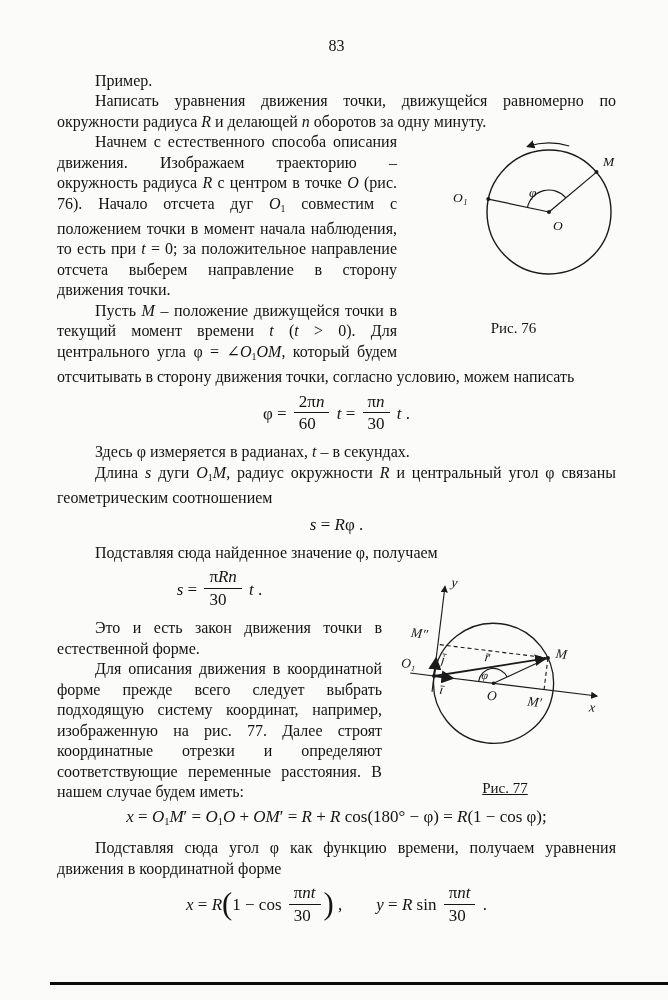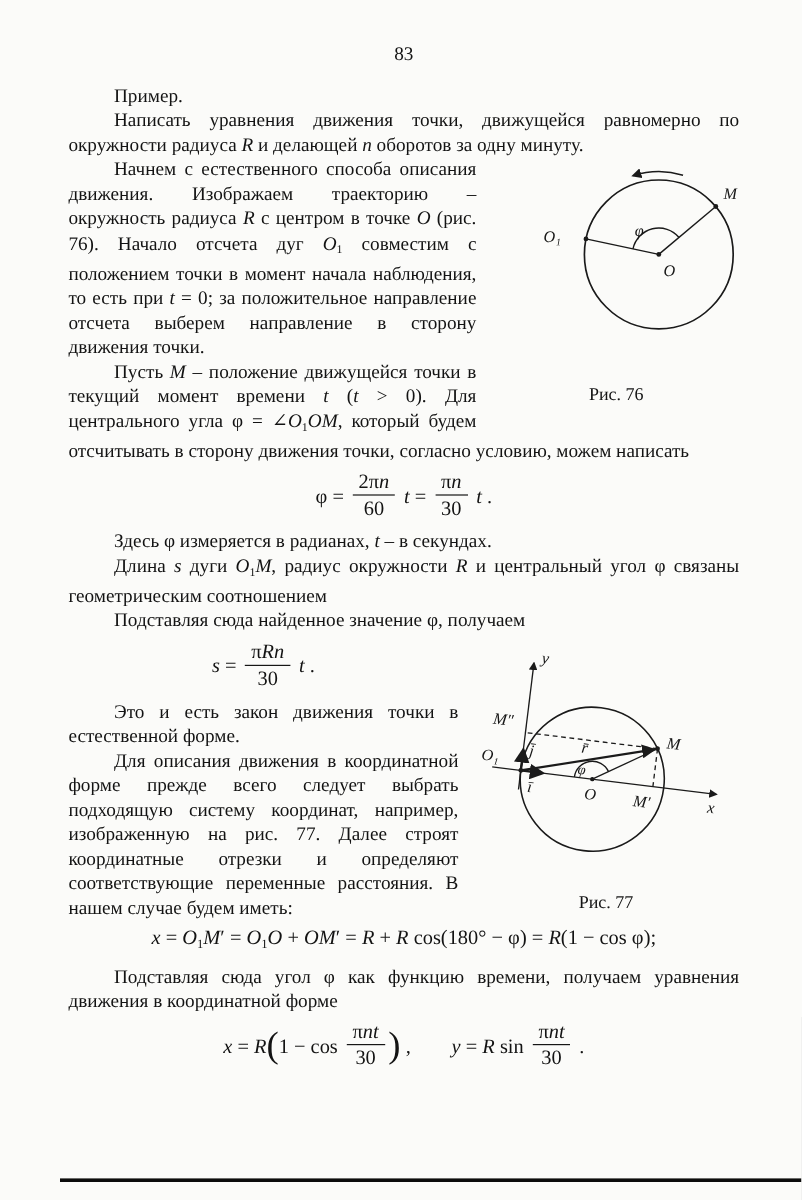--- a/index.html
+++ b/index.html
@@ -12,21 +12,21 @@
     overflow:hidden;
   }
   .page-number{text-align:center; margin-bottom:14px;}
   .para{text-align:justify; text-indent:38px; margin:0;}
   .formula{text-align:center; text-indent:0; margin:7px 0; font-size:17px;}
   .formula-tight{margin:4px 0;}
   .seg-i{font-style:italic;}
   .seg-b{font-weight:normal;}
   .seg-sub{font-size:0.62em; vertical-align:-0.28em;}
   .seg-big{font-size:1.8em; font-weight:300; vertical-align:middle; position:relative; top:-2px;}
-  .frac{display:inline-block; vertical-align:middle; text-align:center; margin:0 3px; position:relative; top:-2px; line-height:1.05;}
+  .frac{display:inline-block; vertical-align:middle; text-align:left; margin:0 3px; position:relative; top:-2px; line-height:1.05;}
   .frac .num{display:block; padding:0 5px 2px; border-bottom:1.1px solid #161616;}
   .frac .den{display:block; padding:2px 5px 0;}
   .figbox{float:right; text-align:center;}
   .figbox.f76{width:205px; margin:4px 0 4px 14px;}
   .figbox.f77{width:222px; margin:2px 0 2px 12px;}
   .caption{font-size:15px; text-indent:0; text-align:center; margin-top:14px;}
   .flabel{font-style:italic; font-size:13.5px; fill:#161616;
           font-family:"Liberation Serif","DejaVu Serif",serif;}
   .flabel.small{font-size:12px;}
   .scan-line{position:absolute; left:50px; right:0; top:982px; height:3px; background:#0c0c0c;}
@@ -71,20 +71,21 @@
   </div>
 
   <div class="para"><span>Пусть </span><span class="seg-i">M</span><span> – положение движущейся точки в текущий момент времени </span><span class="seg-i">t</span><span> (</span><span class="seg-i">t</span><span> &gt; 0). Для центрального угла φ = ∠</span><span class="seg-i">O</span><span class="seg-sub">1</span><span class="seg-i">OM</span><span>, который будем отсчитывать в сторону движения точки, согласно условию, можем написать</span></div>
 
   <div class="formula"><span>φ = </span><span class="frac"><span class="num"><span>2π</span><span class="seg-i">n</span></span><span class="den"><span>60</span></span></span><span> </span><span class="seg-i">t</span><span> = </span><span class="frac"><span class="num"><span>π</span><span class="seg-i">n</span></span><span class="den"><span>30</span></span></span><span> </span><span class="seg-i">t</span><span> .</span></div>
 
   <div class="para"><span>Здесь φ измеряется в радианах, </span><span class="seg-i">t</span><span> – в секундах.</span></div>
 
   <div class="para"><span>Длина </span><span class="seg-i">s</span><span> дуги </span><span class="seg-i">O</span><span class="seg-sub">1</span><span class="seg-i">M</span><span>, радиус окружности </span><span class="seg-i">R</span><span> и центральный угол φ связаны геометрическим соотношением</span></div>
 
+  <div class="formula"><span class="seg-i">s</span><span> = </span><span class="seg-i">R</span><span>φ .</span></div>
 
   <div class="para"><span>Подставляя сюда найденное значение φ, получаем</span></div>
 
   <div class="formula">
     <span class="figbox f77" style="display:block;">
       <svg width="222" height="186" viewBox="0 0 222 186">
         <defs>
           <marker id="a77" viewBox="0 0 10 10" refX="8" refY="5" markerWidth="6.5" markerHeight="6.5" orient="auto">
             <path d="M0,0 L10,5 L0,10 z" fill="#1a1a1a"></path>
           </marker>
@@ -111,21 +112,21 @@
           <text class="flabel" x="158" y="71">M</text>
           <text class="flabel" x="6" y="99">O₁</text>
           <text class="flabel" x="95" y="121">O</text>
           <text class="flabel" x="136" y="122">M′</text>
           <text class="flabel" x="88" y="83">r̄</text>
           <text class="flabel" x="47" y="121">ī</text>
           <text class="flabel" x="45" y="91">j̄</text>
           <text class="flabel small" x="87" y="101">φ</text>
         </g>
       </svg>
-      <span class="caption" style="display:block;">Рис. 77</span>
+      <span class="caption" style="display:block;text-decoration:underline;">Рис. 77</span>
     </span>
     <span><span class="seg-i">s</span><span> = </span><span class="frac"><span class="num"><span>π</span><span class="seg-i">R</span><span class="seg-i">n</span></span><span class="den"><span>30</span></span></span><span> </span><span class="seg-i">t</span><span> .</span></span>
   </div>
 
   <div class="para"><span>Это и есть закон движения точки в естественной форме.</span></div>
 
   <div class="para"><span>Для описания движения в координатной форме прежде всего следует выбрать подходящую систему координат, например, изображенную на рис. 77. Далее строят координатные отрезки и определяют соответствующие переменные расстояния. В нашем случае будем иметь:</span></div>
 
   <div class="formula formula-tight"><span class="seg-i">x</span><span> = </span><span class="seg-i">O</span><span class="seg-sub">1</span><span class="seg-i">M</span><span>′ = </span><span class="seg-i">O</span><span class="seg-sub">1</span><span class="seg-i">O</span><span> + </span><span class="seg-i">OM</span><span>′ = </span><span class="seg-i">R</span><span> + </span><span class="seg-i">R</span><span> cos(180° − φ) = </span><span class="seg-i">R</span><span>(1 − cos φ);</span></div>
 

